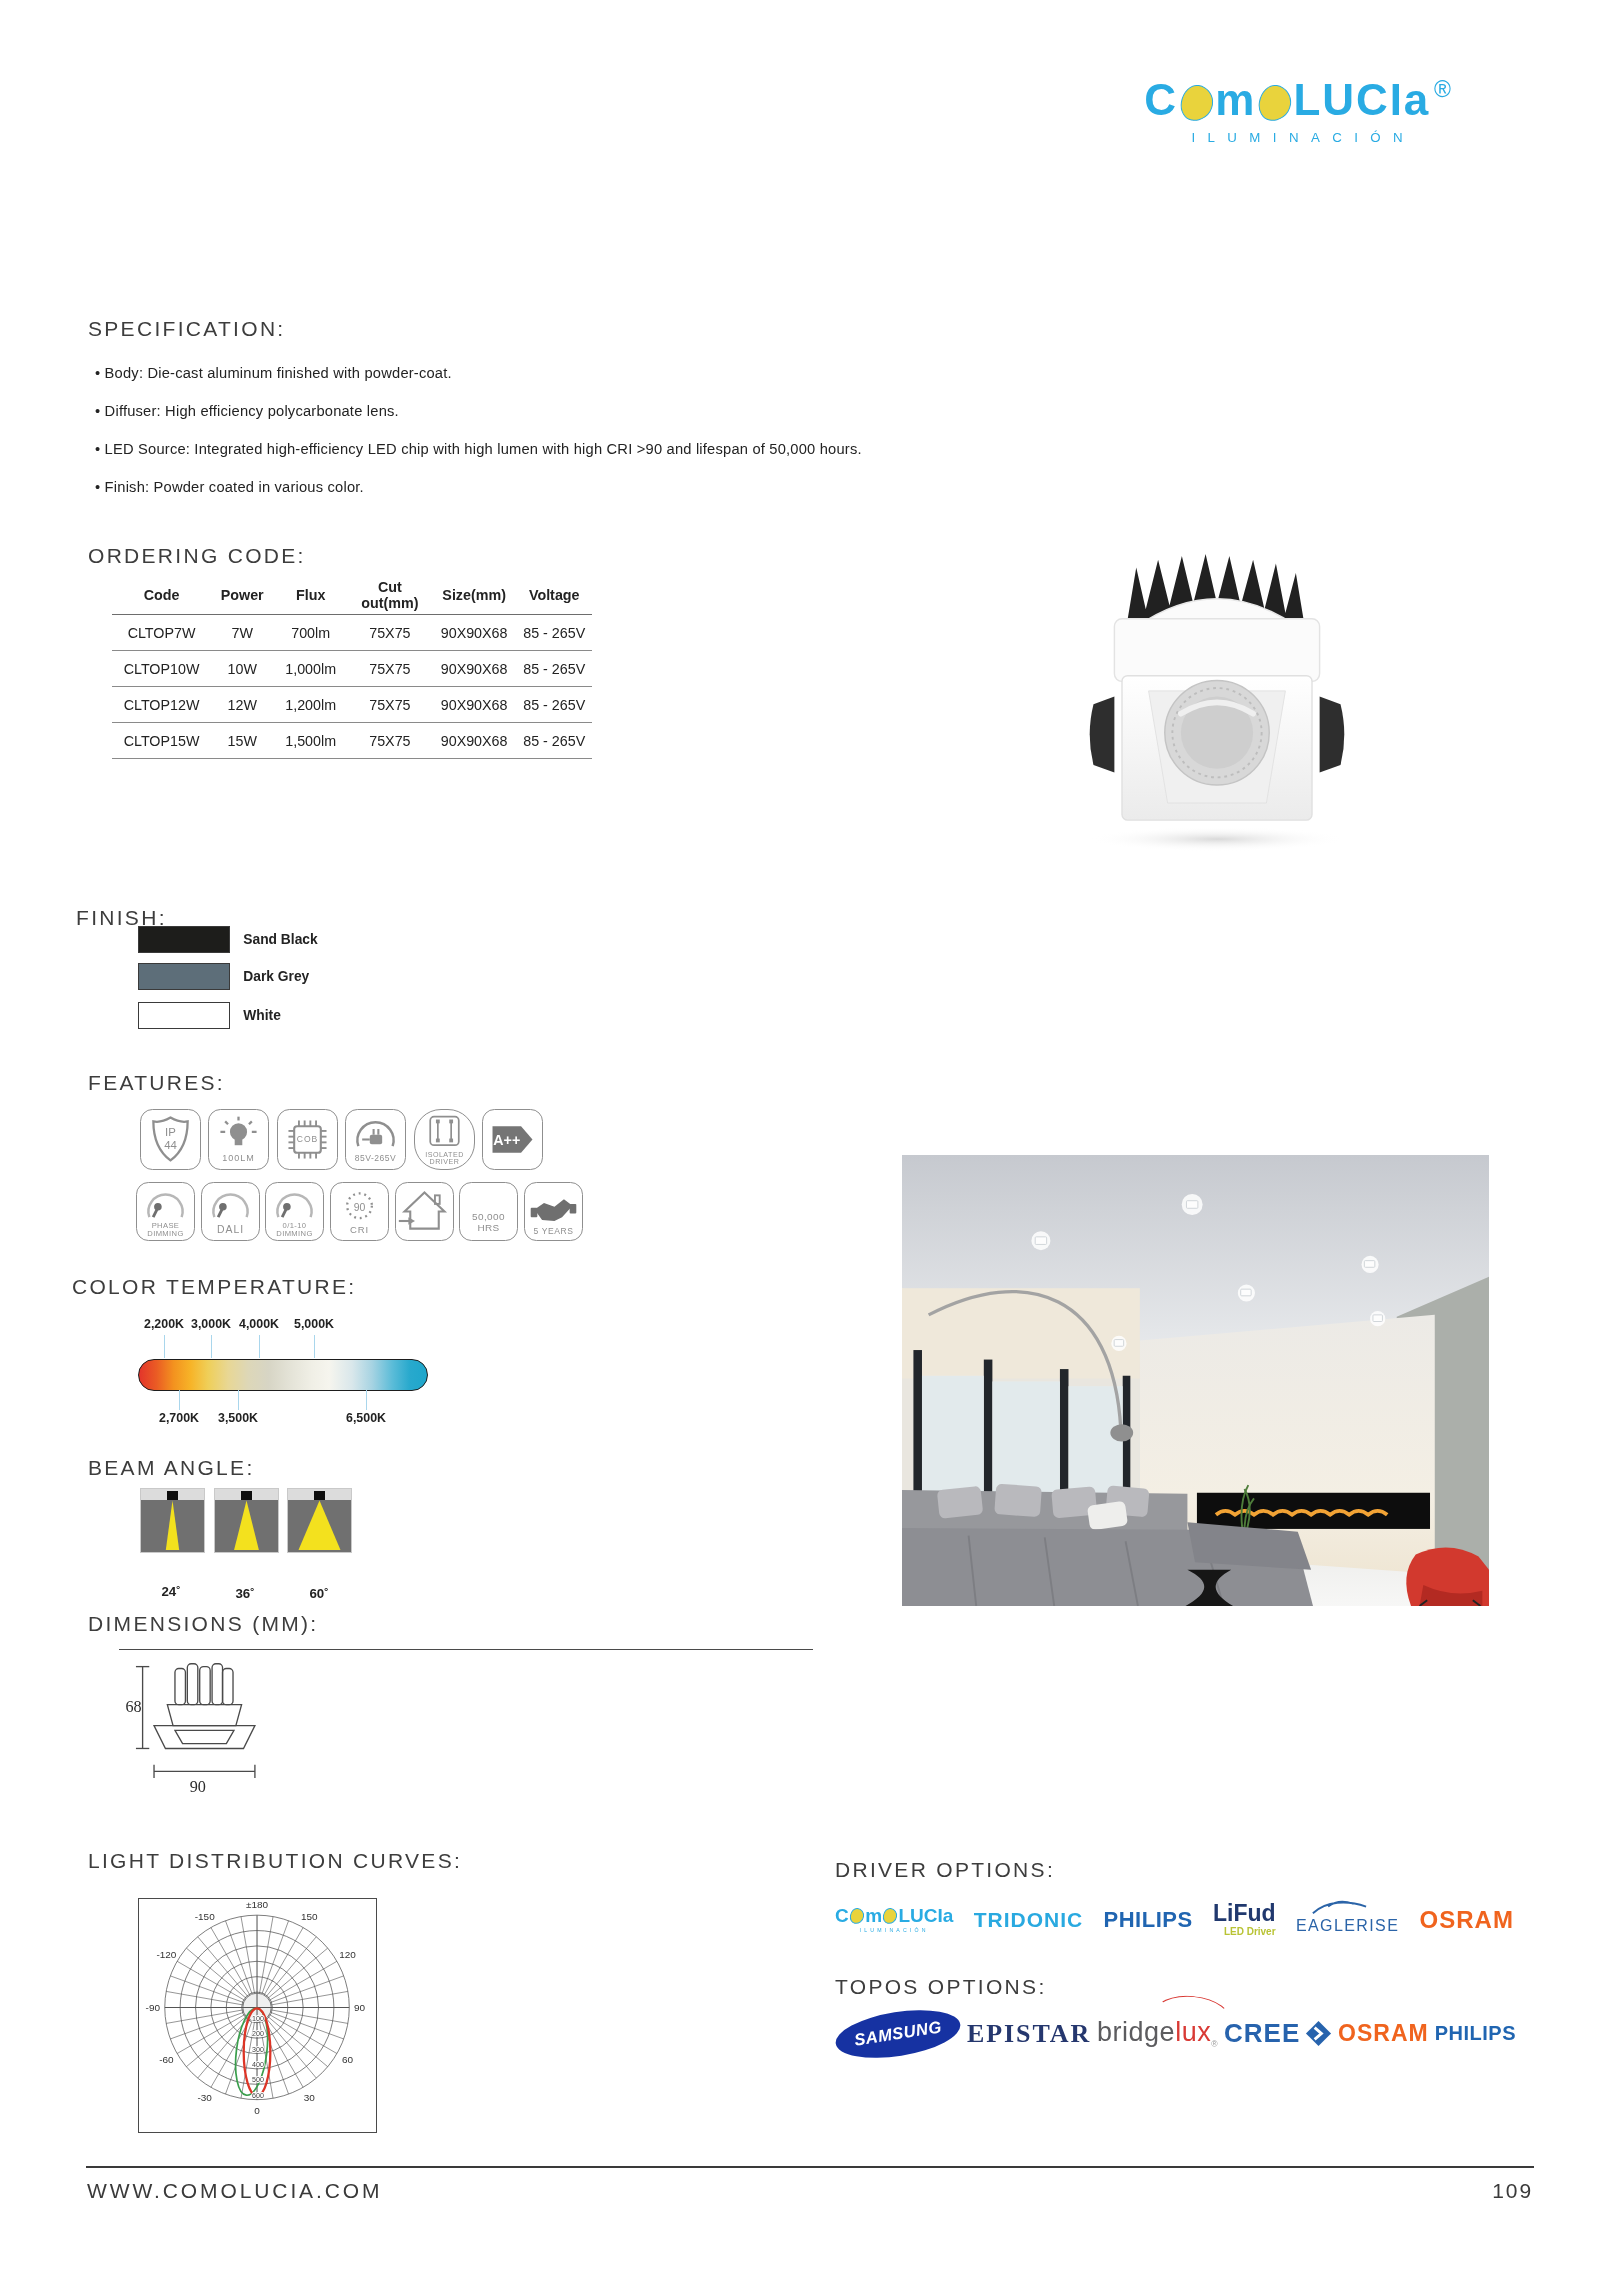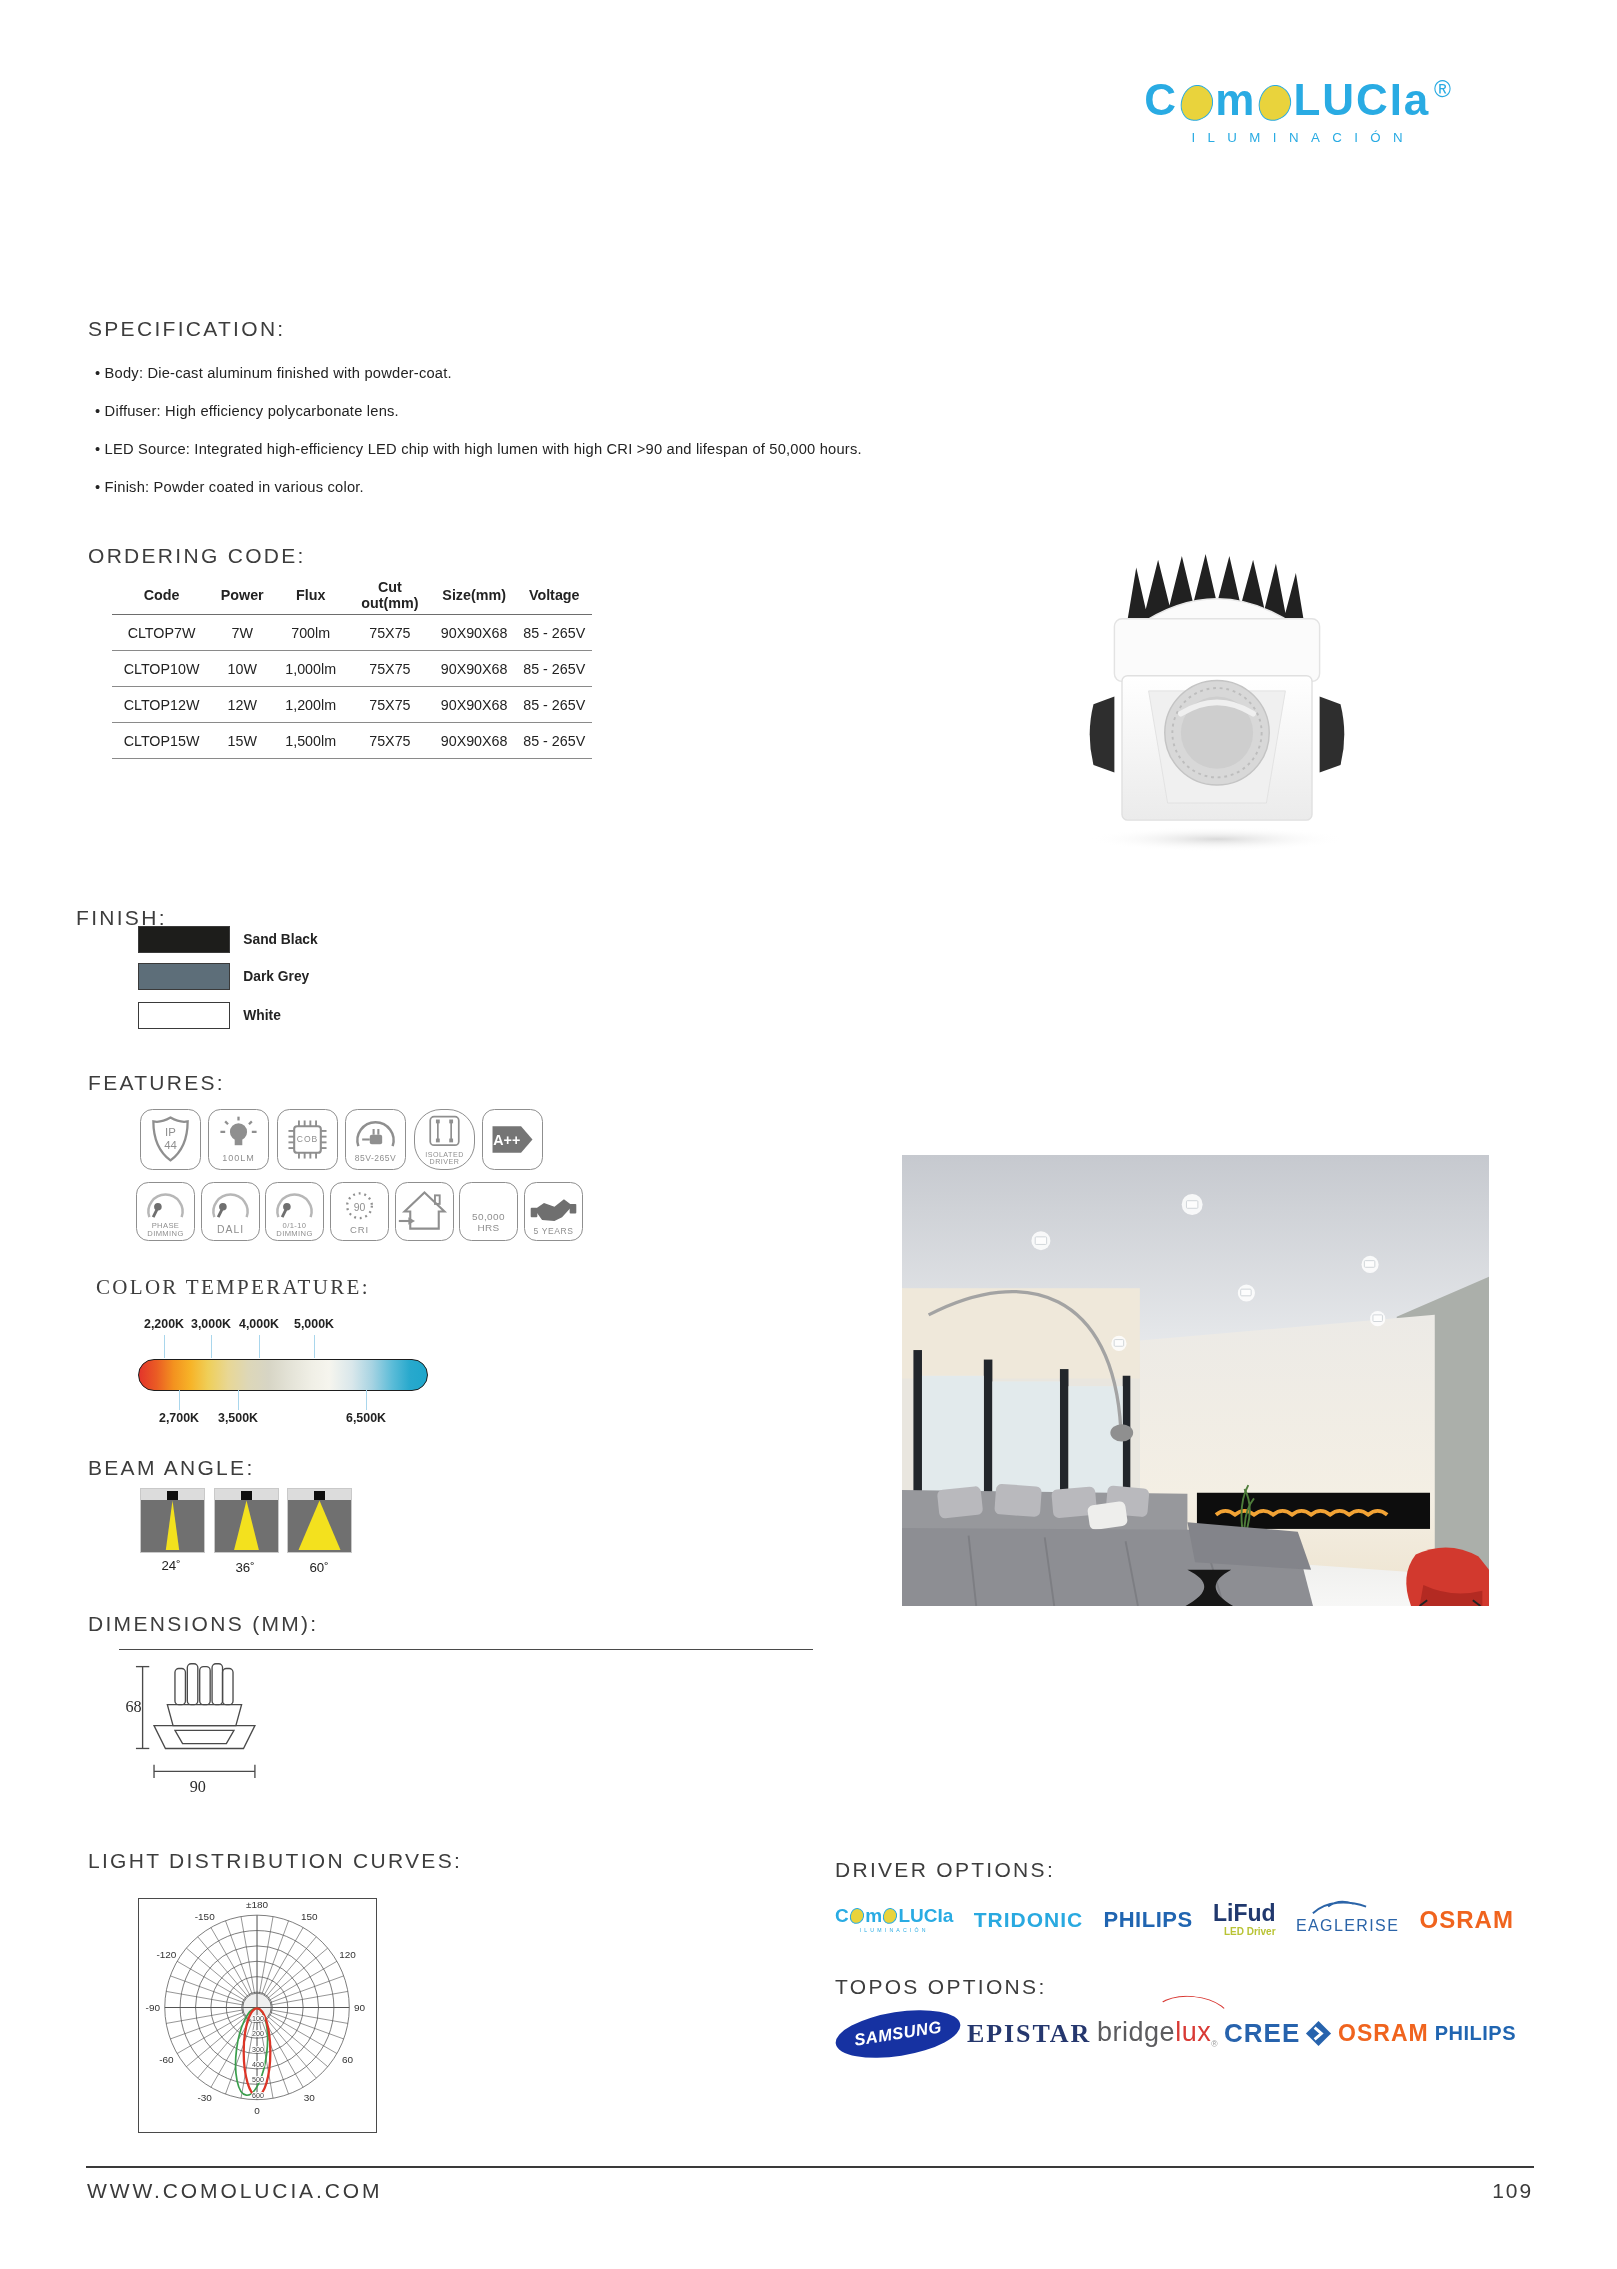--- a/index.html
+++ b/index.html
@@ -38,21 +38,21 @@
 
   
   .ct-lab{position:absolute;font-size:12.4px;font-weight:600;color:#232323;transform:translateX(-50%);white-space:nowrap;}
   .ct-tick{position:absolute;width:1.4px;background:#a9d6ec;}
   .ct-bar{position:absolute;border:1.4px solid #1d1d1d;border-radius:16px;}
 
   
   .beam{position:absolute;width:63px;height:63px;border:1px solid #c9c9c9;background:#707070;overflow:hidden;}
   .beam .strip{position:absolute;left:0;top:0;width:100%;height:11.4px;background:#dcdcdc;}
   .beam .fixture{position:absolute;left:26px;top:1.9px;width:11.4px;height:9.5px;background:#0d0d0d;}
-  .beam-lab{position:absolute;font-size:13.3px;font-weight:400;transform:translateX(-50%);}
+  .beam-lab{position:absolute;font-size:13.3px;font-weight:700;transform:translateX(-50%);margin-top:26px;}
 
   
   .polar-box{position:absolute;border:1px solid #4a4a4a;background:#fff;}
 
   
   .brands{position:absolute;display:flex;justify-content:space-between;align-items:center;}
   .b-tridonic{font-size:21px;font-weight:bold;color:#29a9e0;letter-spacing:1px;}
   .b-philips{font-size:22px;font-weight:bold;color:#2065b1;letter-spacing:0.5px;}
   .b-osram{font-size:24px;font-weight:bold;color:#f0641e;letter-spacing:1px;}
   .b-lifud{display:flex;flex-direction:column;align-items:flex-end;line-height:1;}
@@ -328,21 +328,21 @@
   </div>
   <div class="fi" style="left:524px;top:1182px;width:57px;height:57px;">
     <svg width="57" height="57" viewBox="0 0 60 60">
         <path d="M10,28 l10,-7 l11,4 l10,-8 l9,7 l-11,12 l-8,4 l-13,-1 z" fill="#6f6f6f"></path>
       <rect x="6" y="26" width="7" height="10" rx="1" fill="#6f6f6f"></rect>
         <rect x="47" y="22" width="7" height="10" rx="1" fill="#6f6f6f"></rect>
       <text x="30" y="54" text-anchor="middle" font-size="9" letter-spacing=".6" fill="#8f8f8f">5 YEARS</text>
       </svg>
   </div>
 
-  <div class="abs sec-h" style="left:96px;top:1275px;font-family:Liberation Serif, serif;">COLOR TEMPERATURE:</div>
+  <div class="abs sec-h" style="left:72px;top:1275px;">COLOR TEMPERATURE:</div>
   <div class="ct-lab" style="left:164px;top:1317px;">2,200K</div>
   <div class="ct-lab" style="left:211px;top:1317px;">3,000K</div>
   <div class="ct-lab" style="left:259px;top:1317px;">4,000K</div>
   <div class="ct-lab" style="left:314px;top:1317px;">5,000K</div>
   <div class="ct-tick" style="left:164px;top:1335px;height:23px;"></div>
   <div class="ct-tick" style="left:211px;top:1335px;height:23px;"></div>
   <div class="ct-tick" style="left:259px;top:1335px;height:23px;"></div>
   <div class="ct-tick" style="left:314px;top:1335px;height:23px;"></div>
   <div class="ct-bar" id="cct-bar" style="left: 138px; top: 1359px; width: 288px; height: 29.5px; background: linear-gradient(to right, rgb(227, 52, 43) 0%, rgb(234, 91, 36) 6%, rgb(243, 146, 31) 12%, rgb(247, 180, 40) 18%, rgb(239, 207, 89) 24%, rgb(232, 215, 149) 31%, rgb(221, 215, 184) 38%, rgb(215, 213, 197) 45%, rgb(227, 226, 214) 52%, rgb(240, 239, 230) 60%, rgb(246, 245, 238) 66%, rgb(217, 231, 235) 74%, rgb(166, 211, 226) 81%, rgb(91, 188, 216) 88%, rgb(40, 169, 205) 94%, rgb(30, 166, 203) 100%);"></div>
   <div class="ct-tick" style="left:179px;top:1390px;height:20px;"></div>

